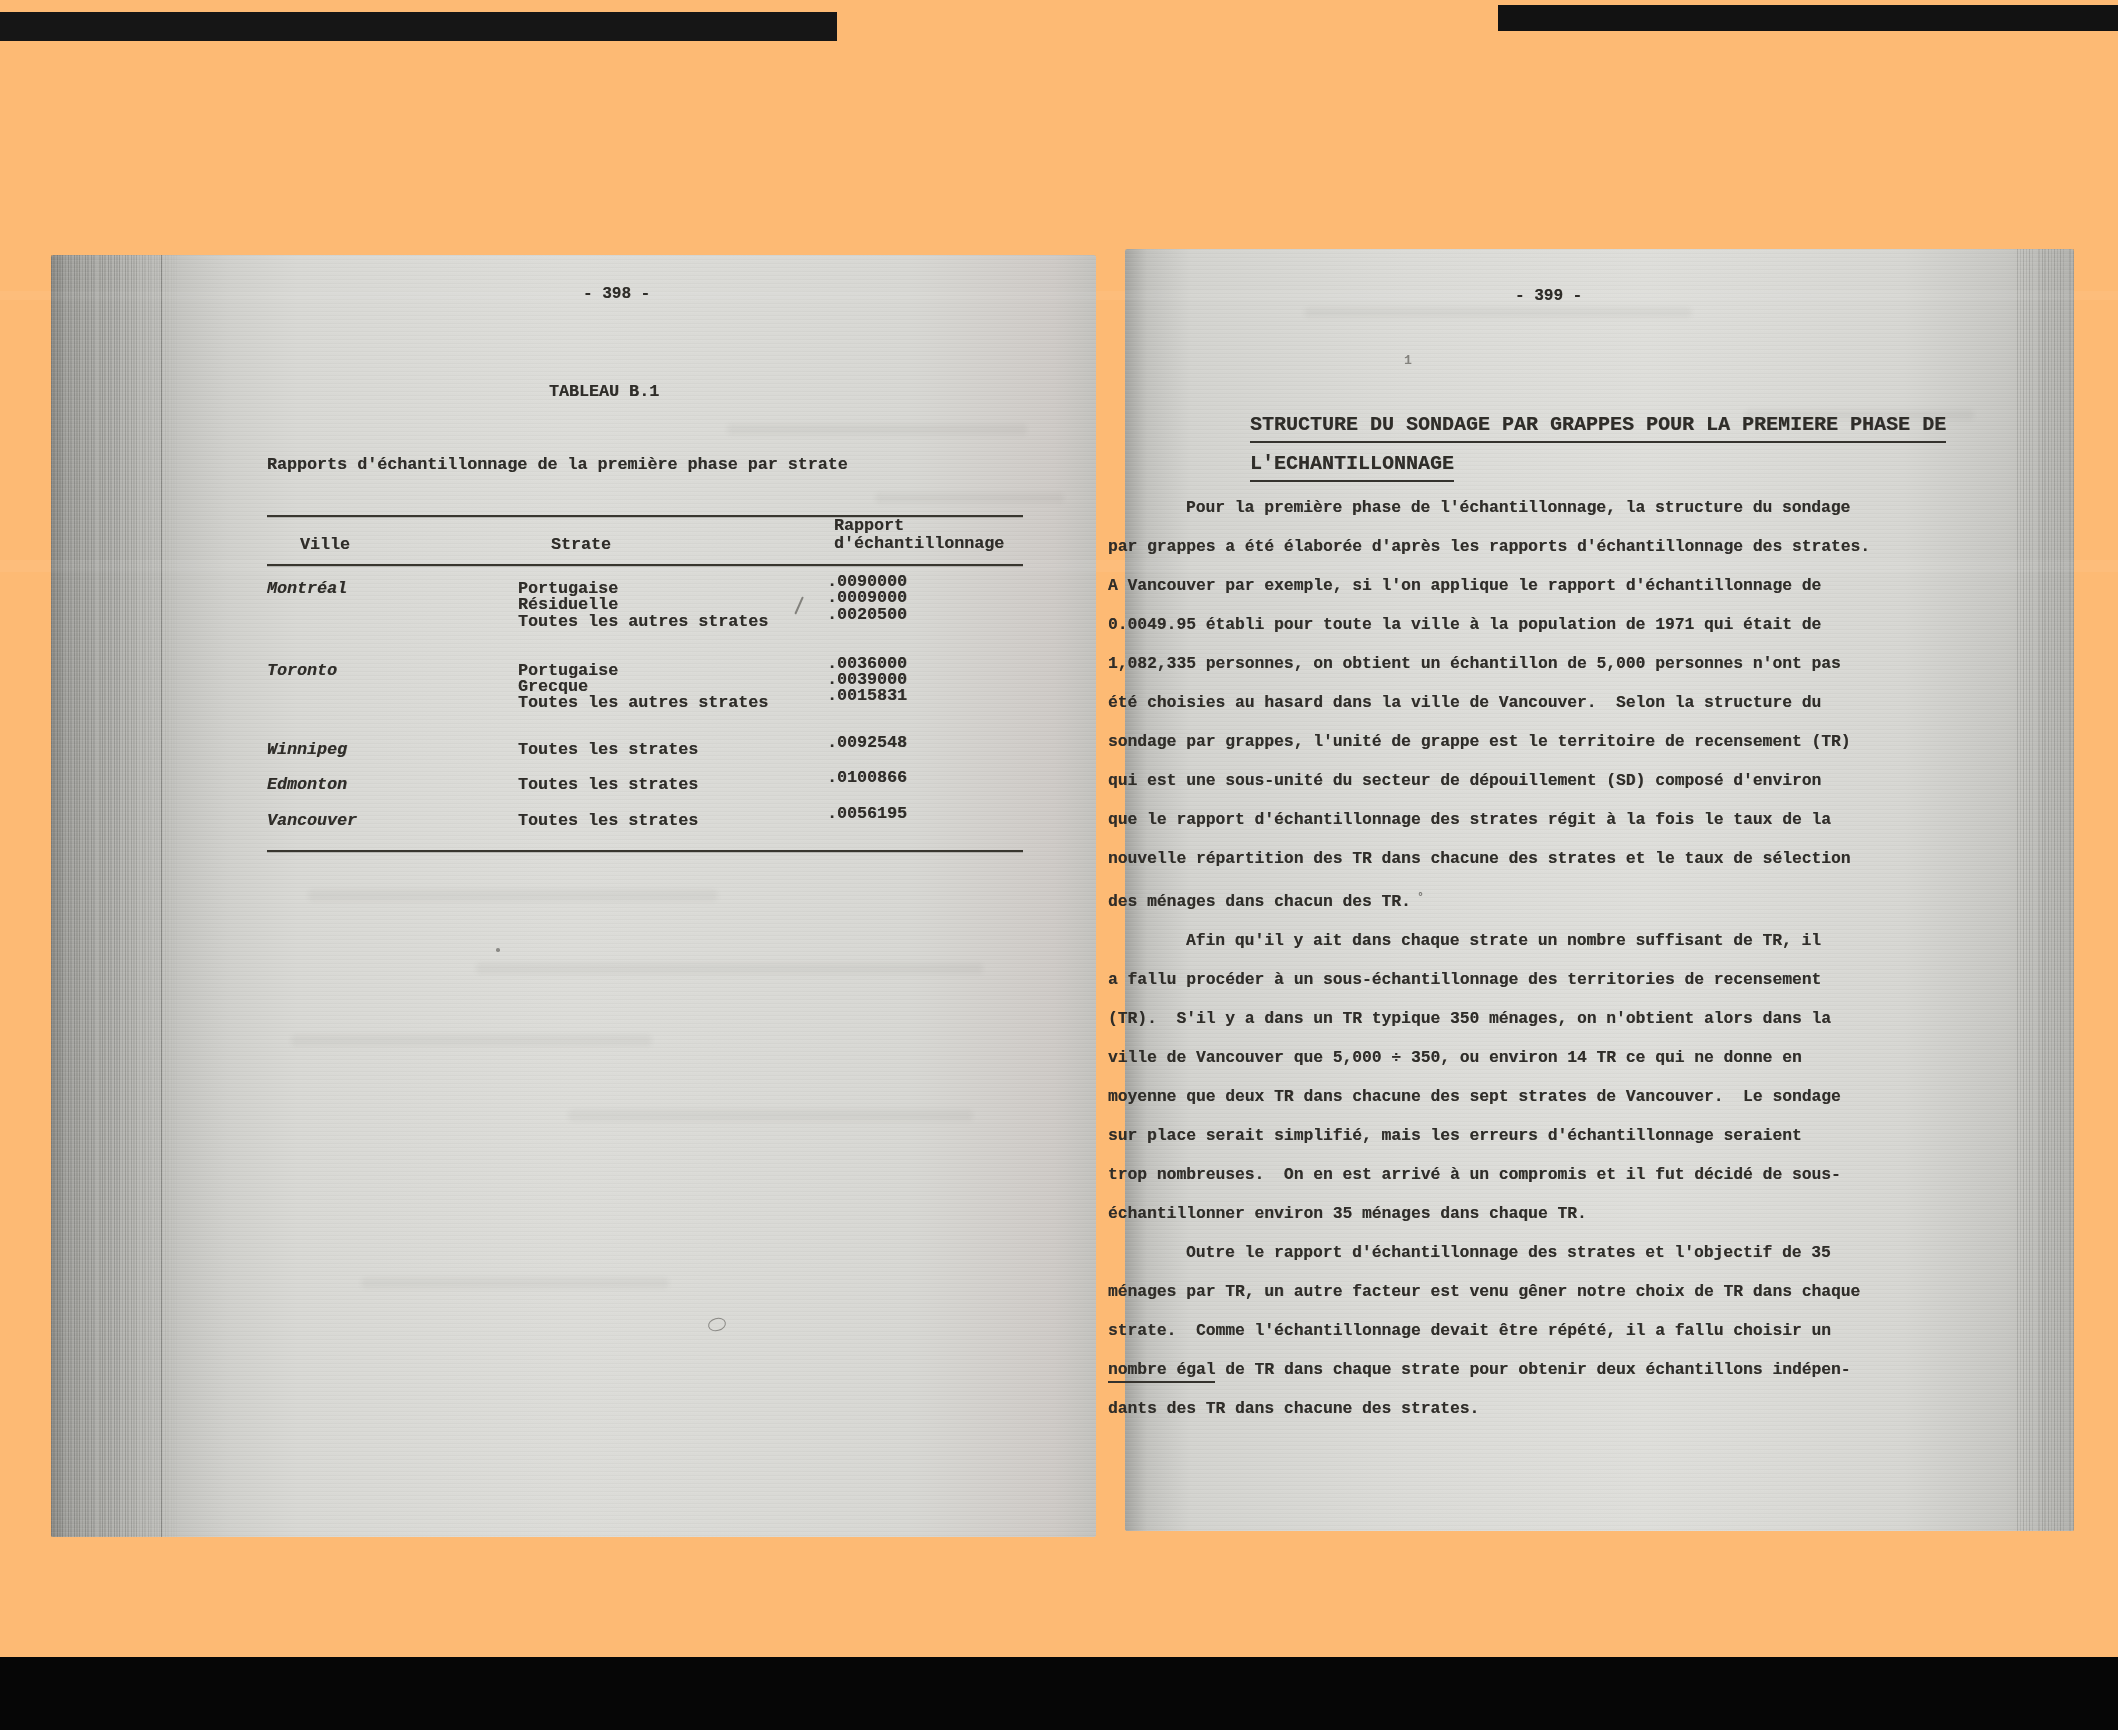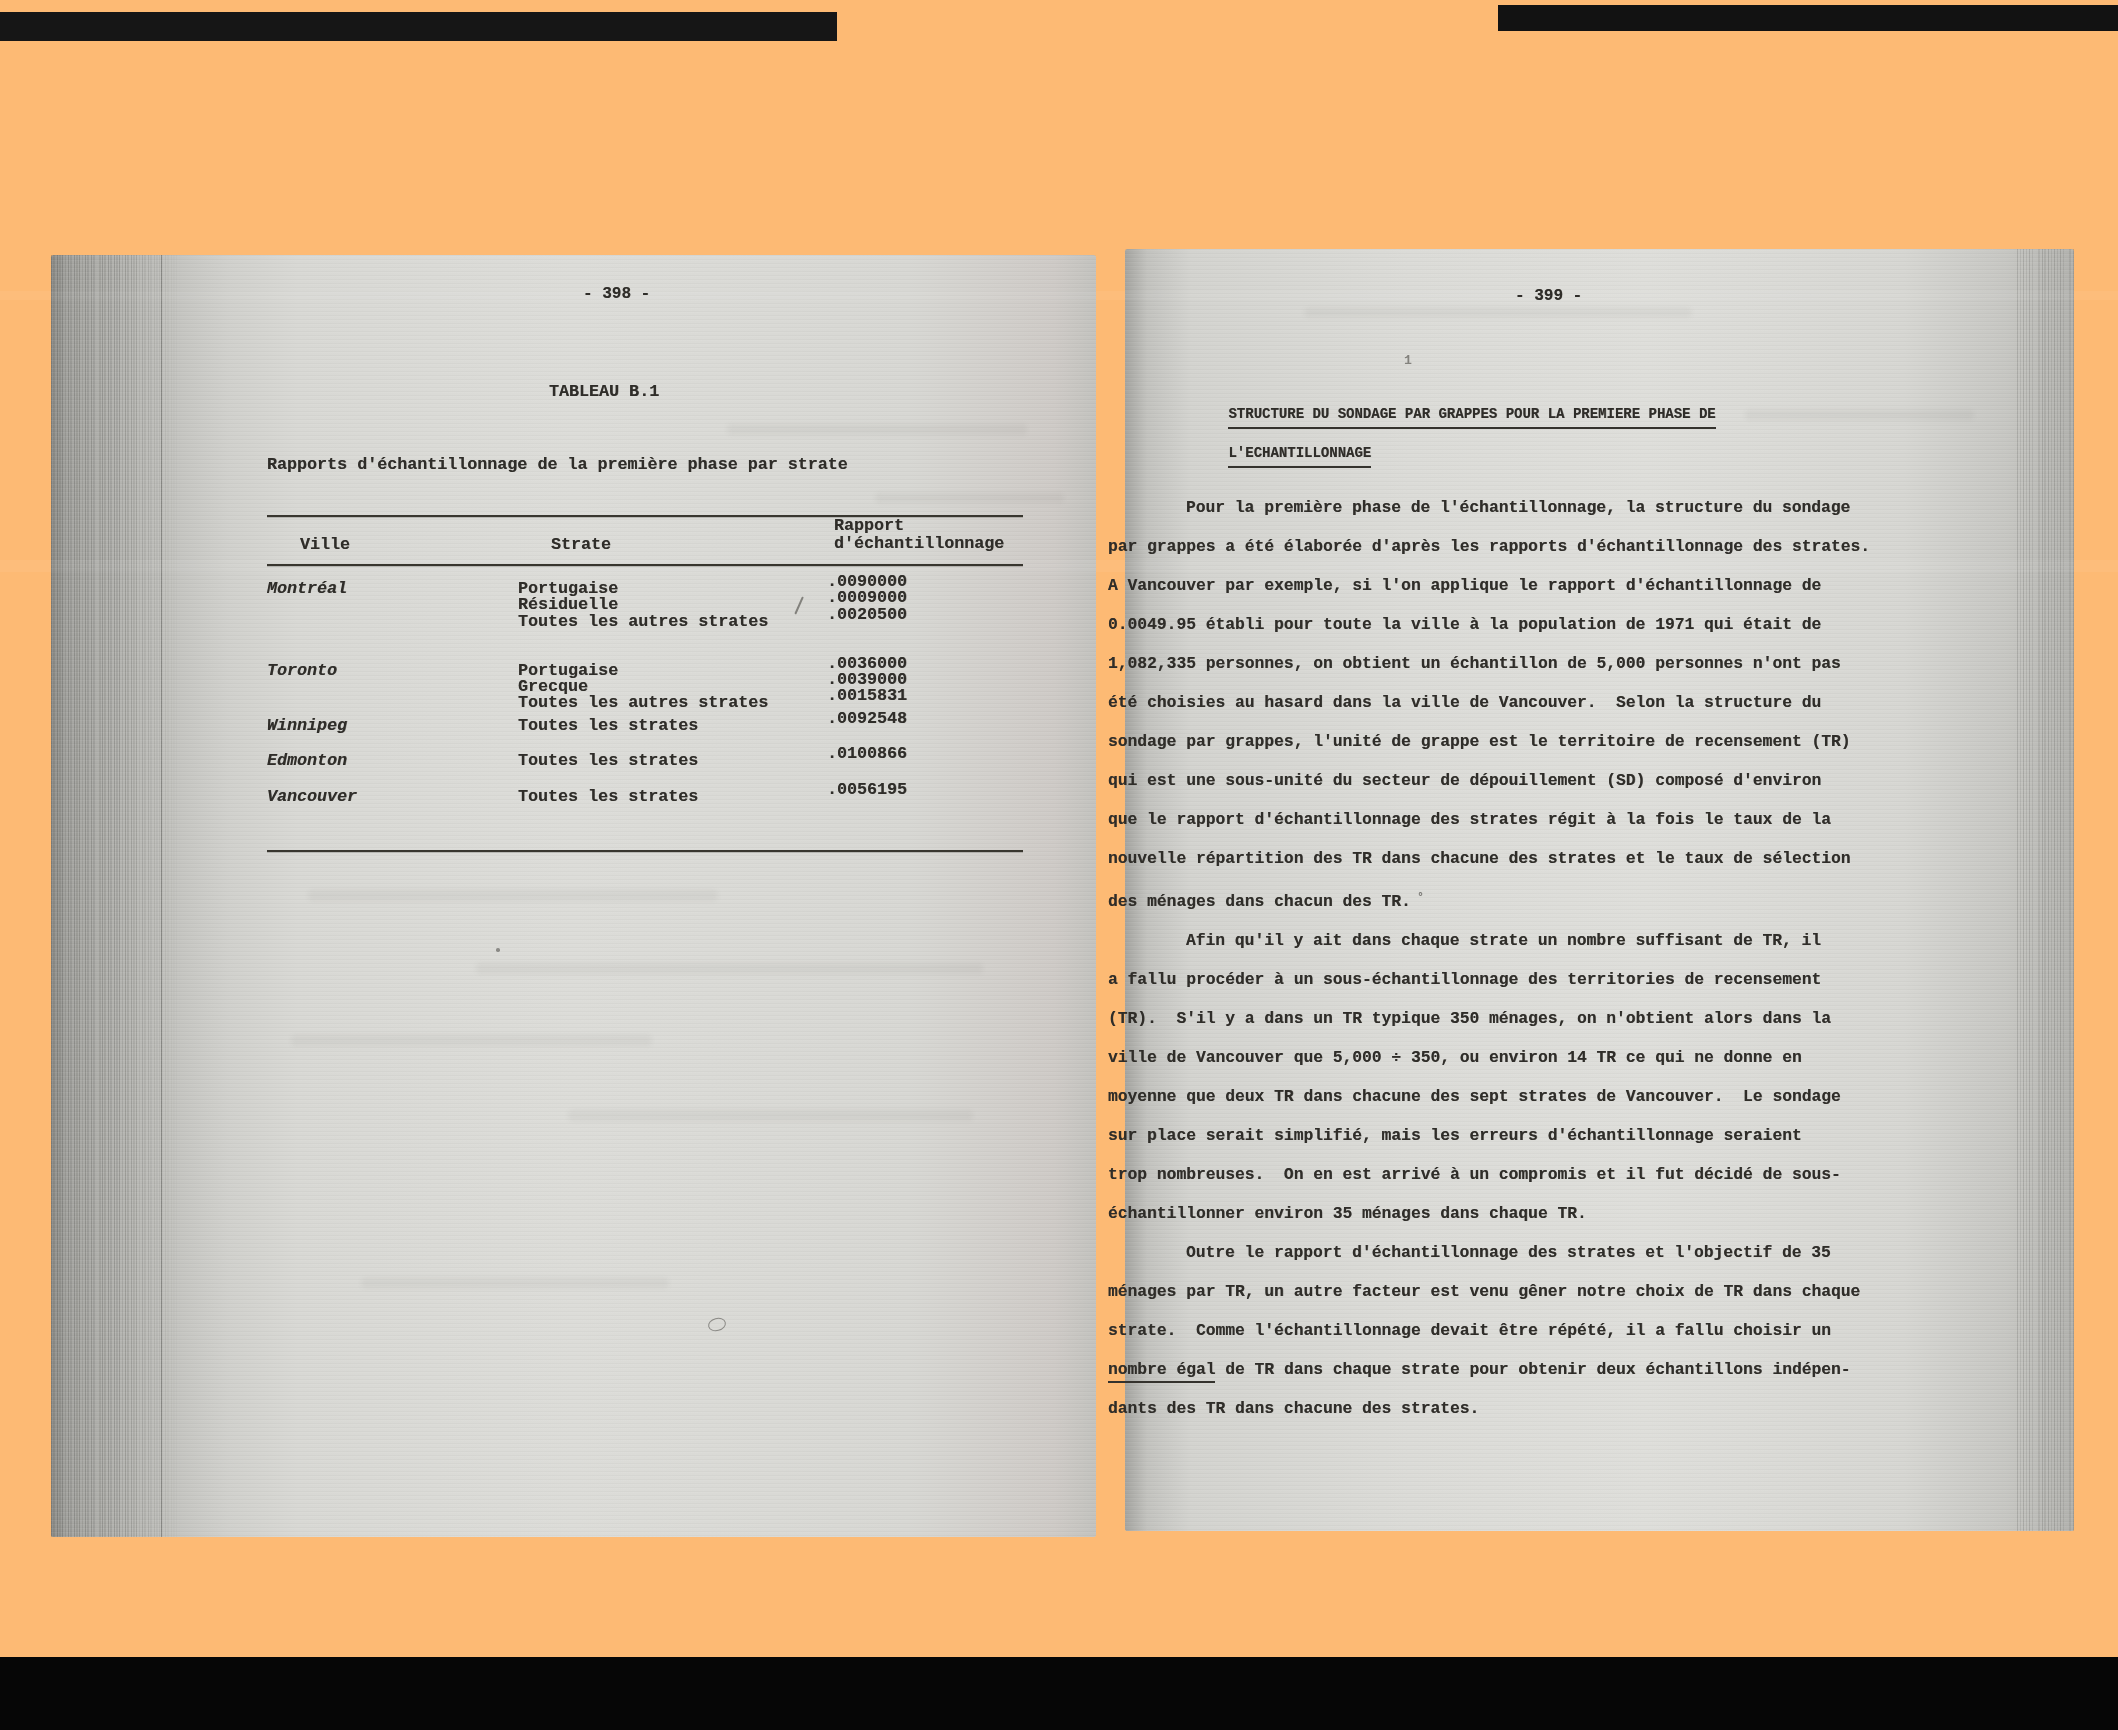--- a/index.html
+++ b/index.html
@@ -16,34 +16,34 @@
   .edge-streaks-left{position:absolute;left:0;top:0;bottom:0;width:132px;
     background:repeating-linear-gradient(90deg,rgba(40,40,36,.20) 0 0.9px,rgba(0,0,0,0) 0.9px 2.2px,rgba(70,70,66,.14) 2.2px 4px,rgba(0,0,0,0) 4px 5.7px);
     -webkit-mask-image:linear-gradient(90deg,#000 55%,transparent 100%);
     mask-image:linear-gradient(90deg,#000 55%,transparent 100%);}
   .edge-streaks-right{position:absolute;right:0;top:0;bottom:0;width:57px;
     background:repeating-linear-gradient(90deg,rgba(40,40,36,.16) 0 0.9px,rgba(0,0,0,0) 0.9px 2.6px,rgba(70,70,66,.12) 2.6px 4px,rgba(0,0,0,0) 4px 6.2px);}
   .spine-line{position:absolute;left:110px;top:0;bottom:0;width:1.3px;background:rgba(40,40,36,.35);}
   .layer{position:absolute;inset:0;}
   .ink{color:#2f2d29;font-weight:bold;text-shadow:0.3px 0.3px 0.4px rgba(48,46,42,.55);}
   .t38{font-size:16.7px;line-height:16.7px;white-space:pre;position:absolute;}
-  .t37{font-size:14px;white-space:pre;position:absolute;}
+  .t37{font-size:20px;white-space:pre;position:absolute;}
   .t36{font-size:16px;white-space:pre;position:absolute;}
   .rule{position:absolute;height:2.2px;background:#38362f;box-shadow:0 0.4px 0.4px rgba(40,40,36,.4);}
   .h-line{display:inline-block;border-bottom:2.2px solid #34322d;padding-bottom:4.8px;}
   #para-col{position:absolute;left:1108px;top:488px;width:789px;}
   .p-line{font-size:16.3px;line-height:39px;white-space:pre;color:#2f2d29;font-weight:bold;
           text-shadow:0.3px 0.3px 0.4px rgba(48,46,42,.55);}
   .p-line.indent{padding-left:78px;}
   .p-line .u{border-bottom:2.2px solid #34322d;padding-bottom:2.2px;}
   .sup-mark{font-size:10.6px;vertical-align:6.2px;opacity:.55;}
   #table-body{position:absolute;left:267px;top:581px;width:776px;}
   .t-group{position:relative;margin-bottom:19.4px;}
   .t-group:nth-child(1){margin-bottom:33px;}
-  .t-group:nth-child(2){margin-bottom:6px;}
+  .t-group:nth-child(2){margin-bottom:30px;}
   .t-group:last-child{margin-bottom:0;}
   .t-row{position:relative;height:16.3px;}
   .t-row span{position:absolute;font-size:16.7px;line-height:16.7px;white-space:pre;color:#2f2d29;font-weight:bold;
           text-shadow:0.3px 0.3px 0.4px rgba(48,46,42,.55);}
   .c-ville{left:0;font-style:italic;}
   .c-strate{left:251px;}
   .c-rapport{left:560px;transform:translateY(-7px);}
   .ghost{position:absolute;background:#55534e;opacity:.055;filter:blur(2.6px);border-radius:4.4px;}
   .light-band{position:absolute;left:0;width:2119px;background:rgba(255,255,255,.05);}
   .artifact{position:absolute;color:#3c3a35;}

